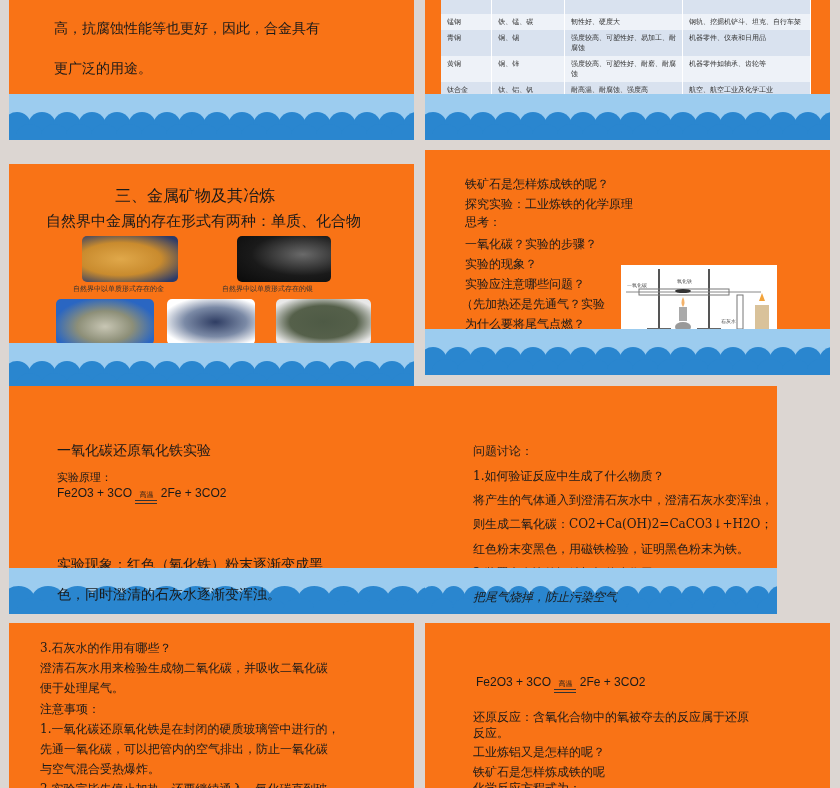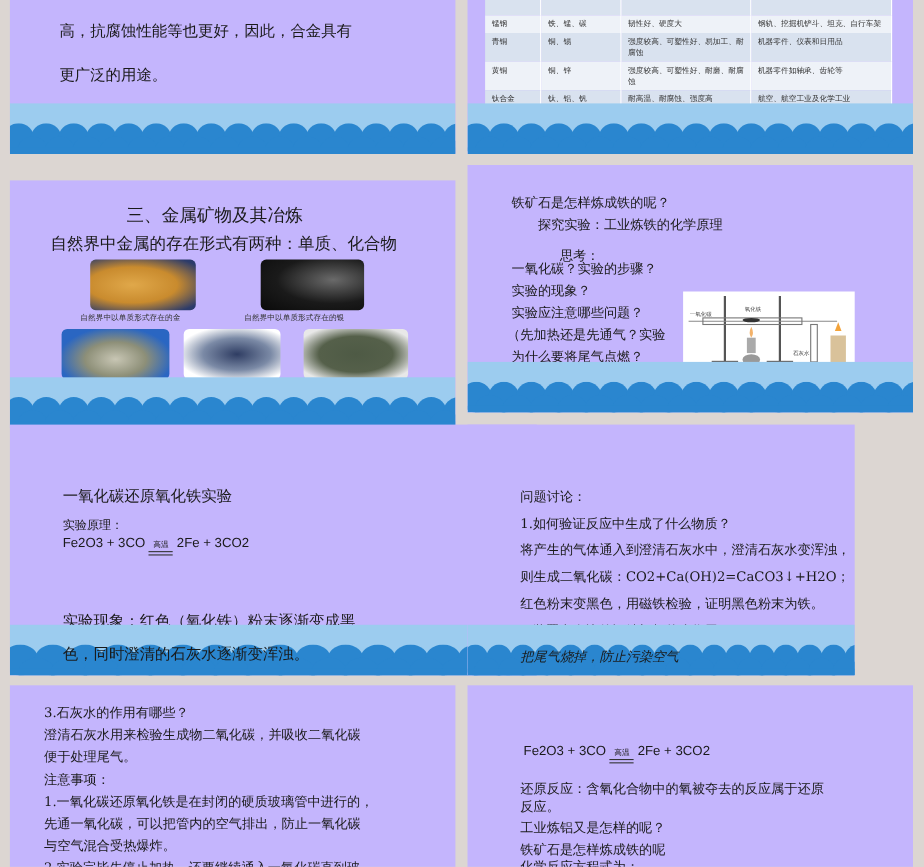--- a/index.html
+++ b/index.html
@@ -1,17 +1,17 @@
 <!DOCTYPE html>
 <html><head>
 <meta charset="utf-8">
 <style>
   html,body{margin:0;padding:0;}
   body{width:840px;height:788px;background:#dcd6d2;position:relative;overflow:hidden;font-family:"DejaVu Serif",serif;color:#1a1a1a;}
-  .slide{position:absolute;background:#c4b5fd;overflow:hidden;}
+  .slide{position:absolute;background:#f97316;overflow:hidden;}
   .band{position:absolute;left:0;right:0;bottom:0;height:46px;background:#9cccef;}
   .waves{position:absolute;left:0;right:0;bottom:0;height:28px;}
   .waves svg{display:block;width:100%;height:100%;}
   .txt{position:absolute;white-space:nowrap;}
   .mono{font-family:"Liberation Sans",sans-serif;}
   table.alloy{border-collapse:collapse;position:absolute;font-size:7px;color:#333;}
   table.alloy td{padding:3px 6px;border-right:1px solid #fff;vertical-align:top;line-height:10px;}
   table.alloy tr:nth-child(odd){background:#d9e2ef;}
   table.alloy tr:nth-child(even){background:#eef2f8;}
   .photo{position:absolute;border-radius:5px;}
@@ -195,22 +195,22 @@
         <circle cx="370.5" cy="26" r="14" fill="#2a86cf"></circle>
         <circle cx="395.5" cy="26" r="14" fill="#2a86cf"></circle>
         <circle cx="420.5" cy="26" r="14" fill="#2a86cf"></circle>
         <rect x="0" y="22" width="405" height="6" fill="#2a86cf"></rect>
       </svg>
     </div>
 </div>
 
 <div class="slide" style="left:425px;top:150px;width:405px;height:225px;">
   <div class="txt" style="left:40px;top:26px;font-size:12px;">铁矿石是怎样炼成铁的呢？</div>
-  <div class="txt" style="left:40px;top:46px;font-size:12px;margin-left:24px;">探究实验：工业炼铁的化学原理</div>
-  <div class="txt" style="left:40px;top:74px;font-size:12px;margin-left:44px;">思考：</div>
+  <div class="txt" style="left:40px;top:46px;font-size:12px;">探究实验：工业炼铁的化学原理</div>
+  <div class="txt" style="left:40px;top:64px;font-size:12px;">思考：</div>
   <div class="txt" style="left:40px;top:86px;font-size:12px;">一氧化碳？实验的步骤？</div>
   <div class="txt" style="left:40px;top:106px;font-size:12px;">实验的现象？</div>
   <div class="txt" style="left:40px;top:126px;font-size:12px;">实验应注意哪些问题？</div>
   <div class="txt" style="left:36px;top:146px;font-size:12px;">（先加热还是先通气？实验</div>
   <div class="txt" style="left:40px;top:166px;font-size:12px;">为什么要将尾气点燃？</div>
   <div style="position:absolute;left:196px;top:115px;width:156px;height:70px;background:#fff;">
     <svg width="156" height="70" viewBox="0 0 156 70">
       <line x1="38" y1="4" x2="38" y2="64" stroke="#555" stroke-width="2"></line>
       <line x1="88" y1="4" x2="88" y2="64" stroke="#555" stroke-width="2"></line>
       <rect x="26" y="63" width="24" height="4" fill="#666"></rect>

